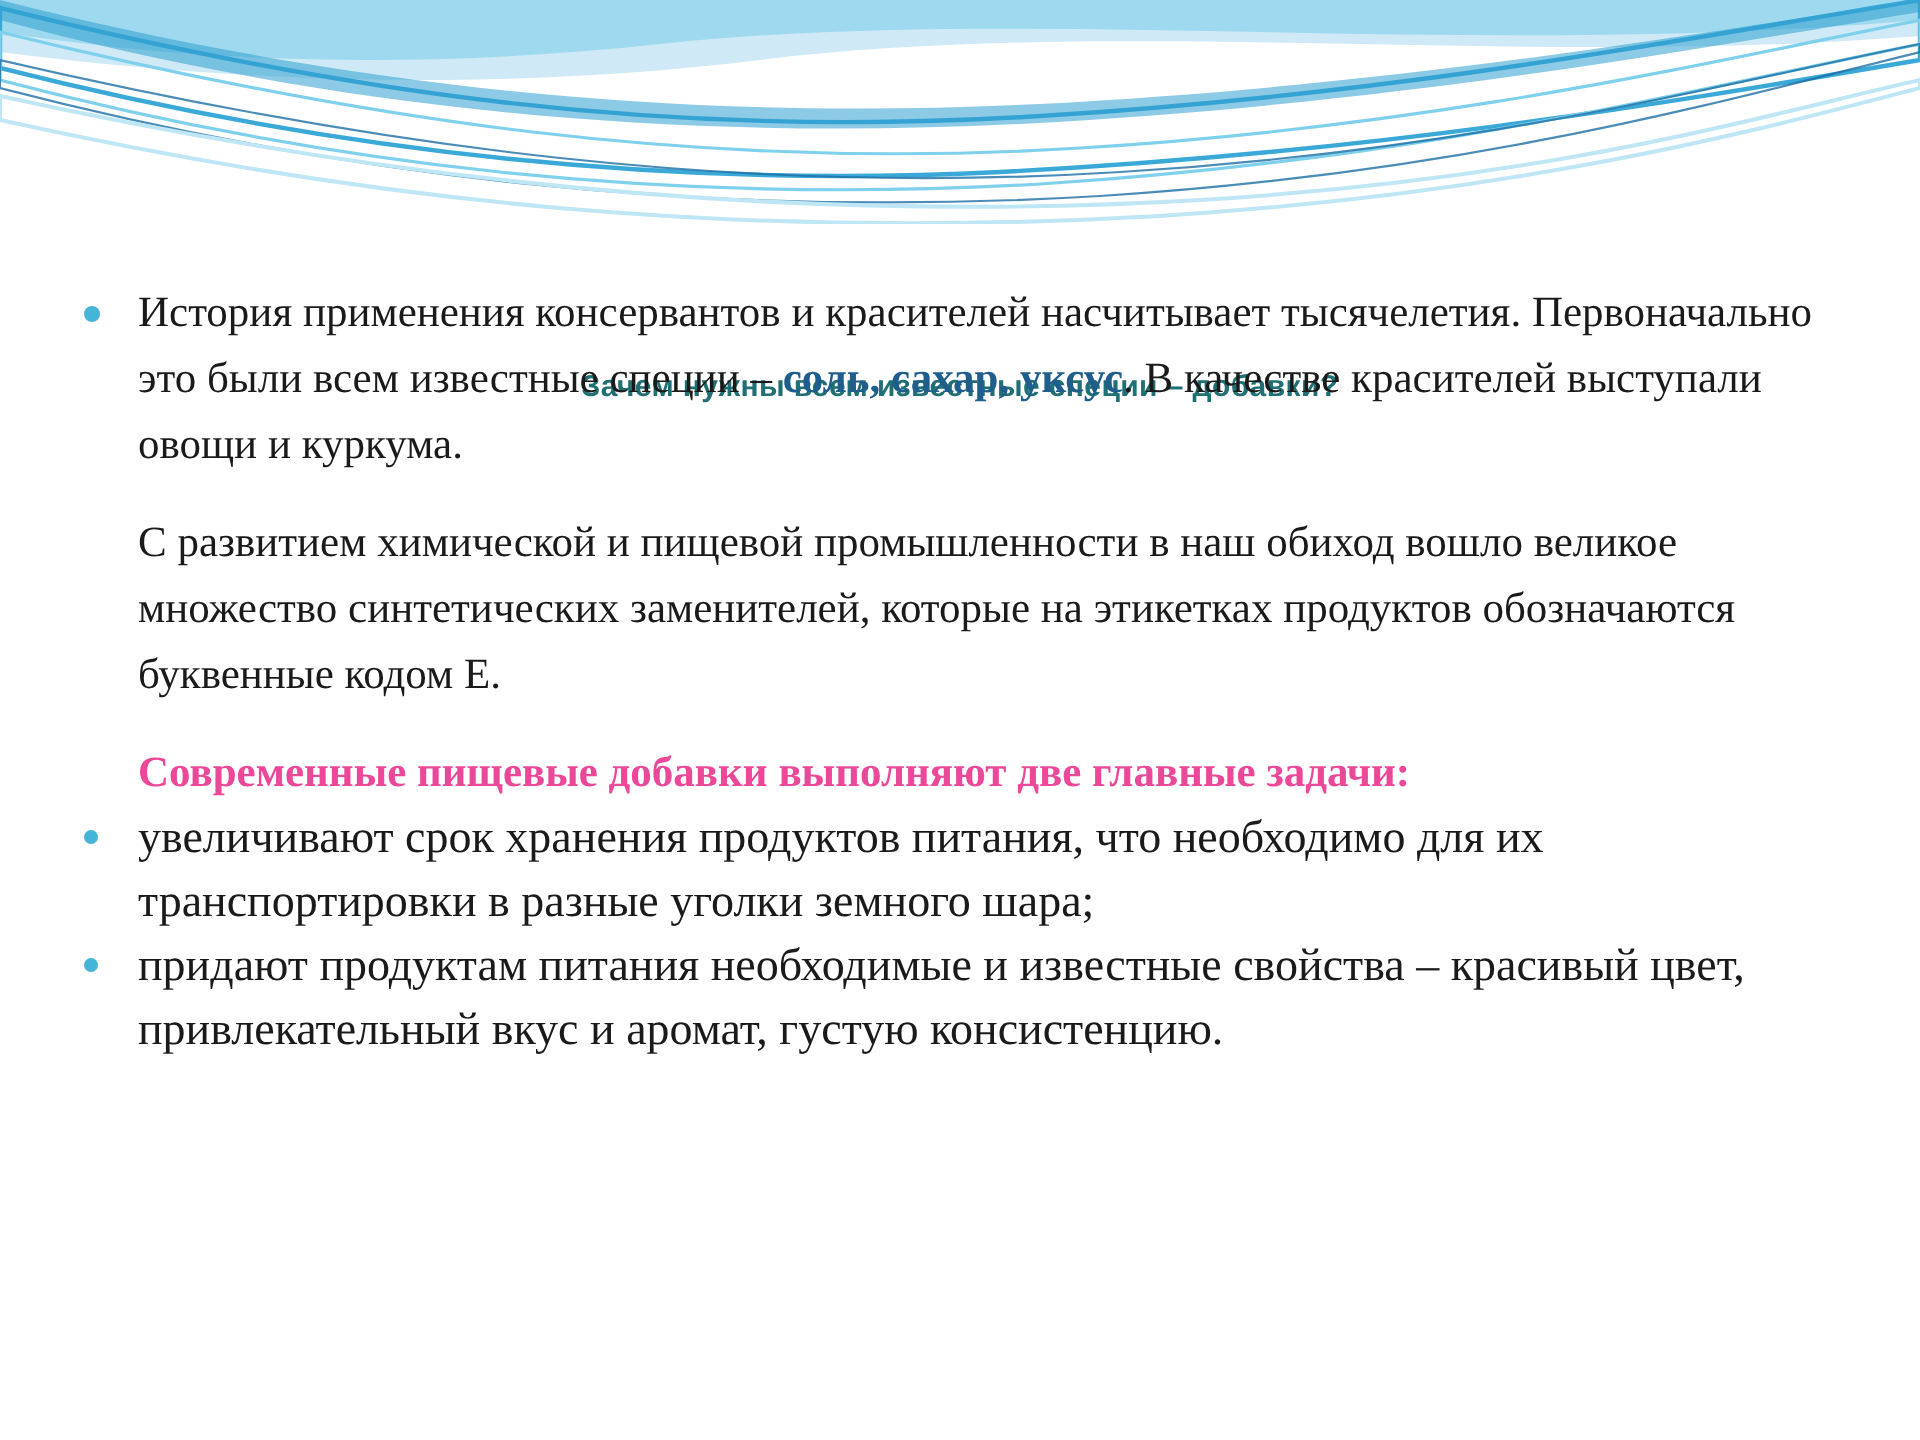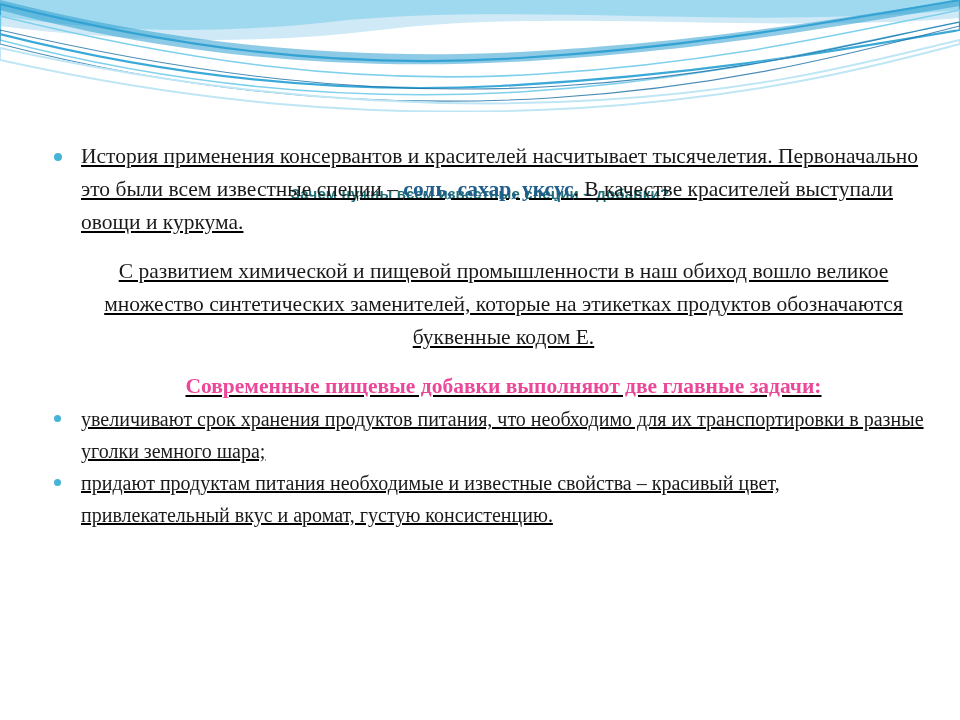--- a/index.html
+++ b/index.html
@@ -41,24 +41,23 @@
     text-align: center;
     font-family: "Liberation Sans", sans-serif;
     font-weight: bold;
     font-size: 15px;
     color: #1f6f74;
     letter-spacing: 0.2px;
     white-space: nowrap;
   }
   .content {
     position: absolute;
-    left: 46px;
+    left: 34px;
     top: 140px;
     width: 880px;
-    text-decoration: underline;
   }
   ul.bullets {
     list-style: none;
     margin: 0;
     padding: 0;
   }
   li.bullet {
     position: relative;
     padding-left: 35px;
     margin: 0 0 0 0;
@@ -74,33 +73,32 @@
     width: 8px;
     height: 8px;
     border-radius: 50%;
     background: #45b4d6;
   }
   .para {
     margin-left: 35px;
     font-size: 21.5px;
     line-height: 33px;
     color: #1a1a1a;
-    text-align: center;
   }
   .spacer-sm { height: 16px; }
   .accent-bold {
     color: #1f5d8c;
     font-weight: bold;
   }
   .accent-head {
     color: #ec4899;
     font-weight: bold;
   }
   .sub-bullets li.bullet {
-    font-size: 20px;
+    font-size: 23px;
     line-height: 32px;
   }
   .sub-bullets li.bullet::before {
     top: 12px;
     width: 7px;
     height: 7px;
   }
 </style>
 </head>
 <body>

